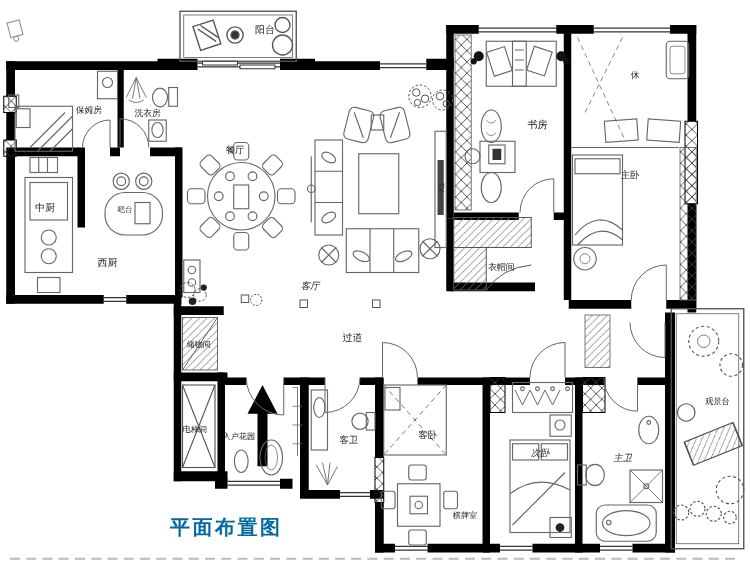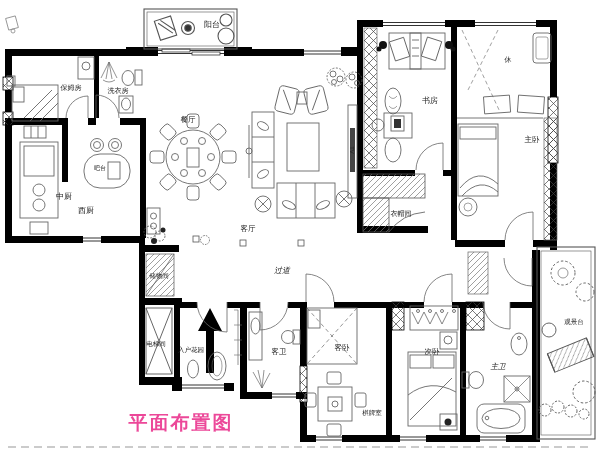--- a/index.html
+++ b/index.html
@@ -2,22 +2,22 @@
 <html><head>
 <meta charset="utf-8">
 <style>
   html,body{margin:0;padding:0;background:#fff;}
   .stage{position:relative;width:600px;height:450px;background:#ffffff;overflow:hidden;
          font-family:"Liberation Sans","DejaVu Sans",sans-serif;padding-left:36px;}
   .stage svg{position:absolute;left:0;top:0;}
   .lbl{position:absolute;transform:translate(-50%,-50%);color:#222;white-space:nowrap;
        pointer-events:none;letter-spacing:0px;}
   .lbl.v{transform:translate(-50%,-50%) rotate(90deg);}
-  .title{position:absolute;transform:translate(-50%,-50%);color:#ec4899;font-weight:bold;
-         font-size:19px;letter-spacing:2px;white-space:nowrap;}
+  .title{position:absolute;transform:translate(-50%,-50%);color:#0369a1;font-weight:bold;
+         font-size:16px;letter-spacing:2px;white-space:nowrap;}
   .fs8{font-size:8px;} .fs75{font-size:7.5px;} .fs7{font-size:7px;} .fs65{font-size:6.5px;} .fs6{font-size:6px;}
 </style>
 </head>
 <body>
 
 <div class="stage">
 
 <svg width="600" height="450" viewBox="0 0 600 450">
   <defs>
     <pattern id="xh" width="9" height="9" patternUnits="userSpaceOnUse">
@@ -391,36 +391,36 @@
         </g>
     <circle cx="13" cy="31" r="2"></circle>
   </g>
 
   <line x1="8" y1="447" x2="592" y2="447" stroke="#bbbbbb" stroke-width="1.5" stroke-dasharray="8,5"></line>
 </svg>
 
 <div class="lbl fs8" style="left:212px;top:24px;">阳台</div>
 <div class="lbl fs7" style="left:71px;top:88px;">保姆房</div>
 <div class="lbl fs7" style="left:118px;top:91px;">洗衣房</div>
-<div class="lbl fs8" style="left:36px;top:196px;margin-left:28px;">中厨</div>
+<div class="lbl fs8" style="left:36px;top:166px;">中厨</div>
 <div class="lbl fs8" style="left:86px;top:210px;">西厨</div>
 <div class="lbl fs6" style="left:100px;top:168px;">吧台</div>
 <div class="lbl fs75" style="left:188px;top:120px;">餐厅</div>
-<div class="lbl fs75" style="left:248px;top:229px;">客厅</div>
+<div class="lbl fs75" style="left:248px;top:229px;font-style:italic;">客厅</div>
 <div class="lbl v fs6" style="left:352px;top:150px;">TV</div>
 <div class="lbl fs8" style="left:430px;top:100px;">书房</div>
 <div class="lbl fs7" style="left:401px;top:214px;">衣帽间</div>
 <div class="lbl fs7" style="left:508px;top:60px;">休</div>
-<div class="lbl fs75" style="left:532px;top:140px;">主卧</div>
-<div class="lbl fs8" style="left:282px;top:270px;font-style:italic;">过道</div>
+<div class="lbl fs75" style="left:504px;top:140px;">主卧</div>
+<div class="lbl fs8" style="left:282px;top:270px;">过道</div>
 <div class="lbl fs65" style="left:159px;top:276px;">储物间</div>
 <div class="lbl fs65" style="left:156px;top:344px;">电梯间</div>
 <div class="lbl fs65" style="left:191px;top:350px;">入户花园</div>
 <div class="lbl fs75" style="left:279px;top:352px;">客卫</div>
 <div class="lbl fs75" style="left:342px;top:348px;text-align:right;">客卧</div>
 <div class="lbl fs65" style="left:372px;top:413px;">棋牌室</div>
-<div class="lbl fs75" style="left:432px;top:352px;">次卧</div>
+<div class="lbl fs75" style="left:432px;top:363px;font-style:italic;">次卧</div>
 <div class="lbl fs75" style="left:498px;top:367px;font-style:italic;">主卫</div>
 <div class="lbl fs65" style="left:574px;top:322px;">观景台</div>
 
 <div class="title" style="left:181px;top:423px;">平面布置图</div>
 
 </div>
 
 </body></html>

